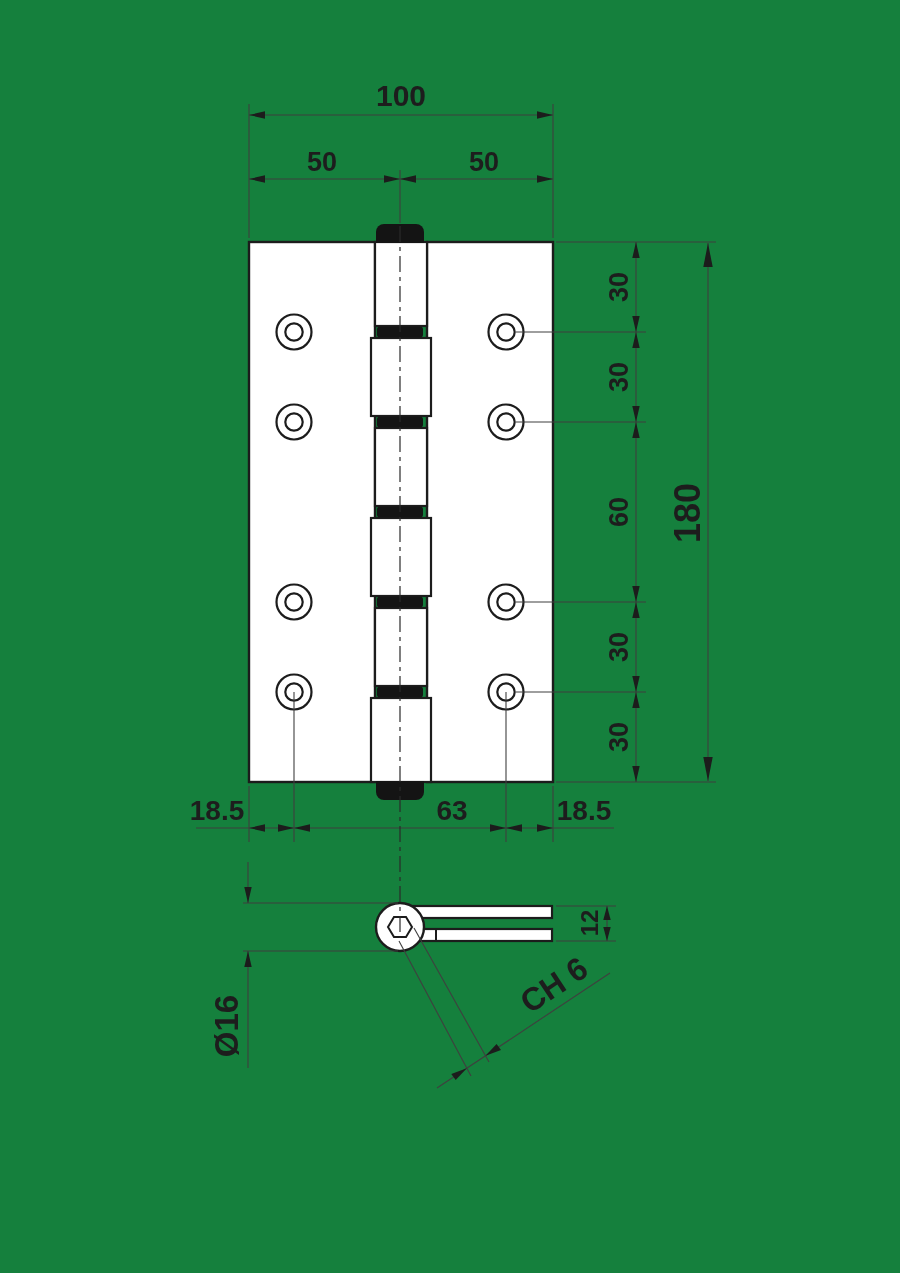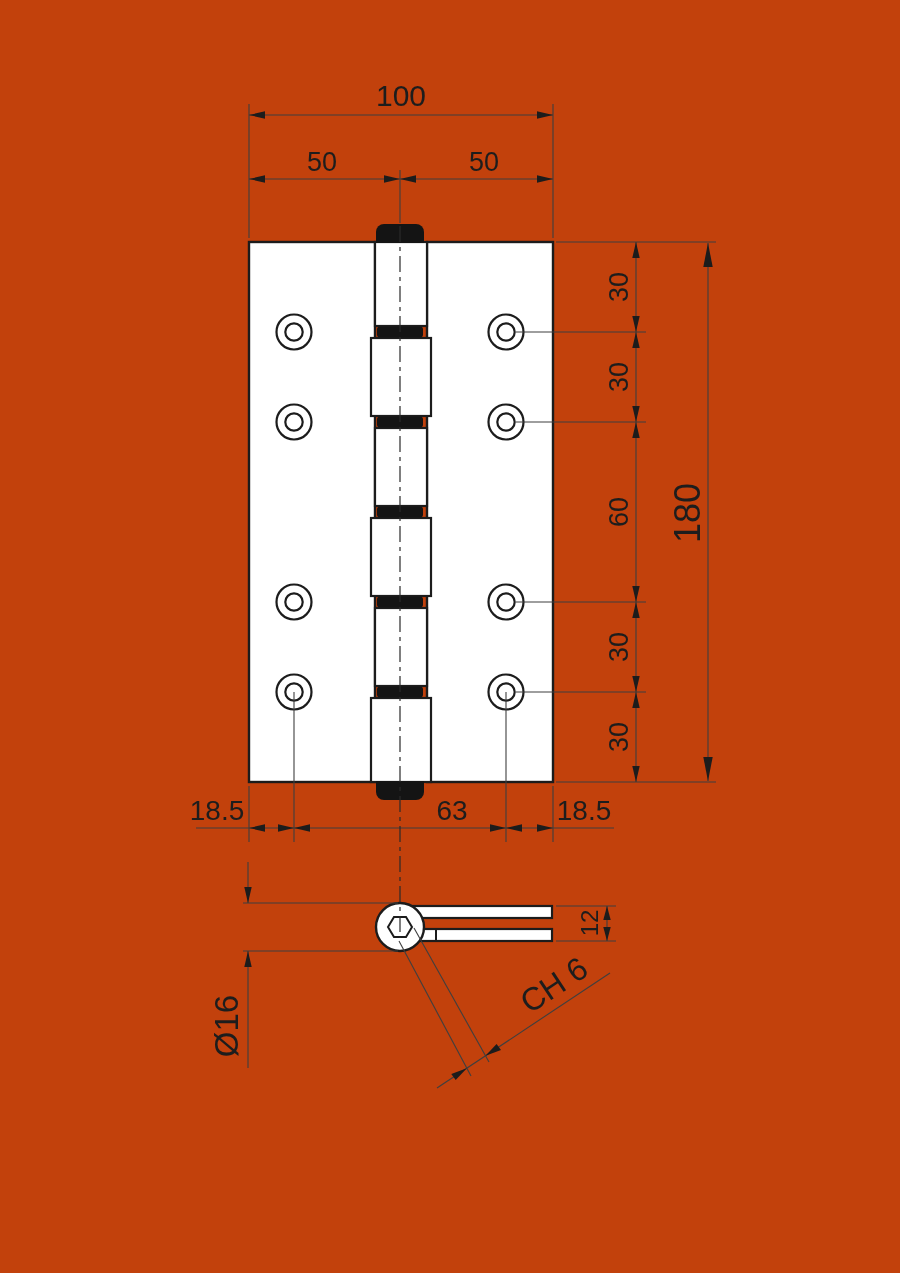--- a/index.html
+++ b/index.html
@@ -1,16 +1,16 @@
 <!DOCTYPE html>
 <html><head>
 <meta charset="utf-8">
 <style>
   html,body{margin:0;padding:0;background:#fcfcfc;}
-  .stage{width:900px;height:1273px;position:relative;background:#c2410c;}
+  .stage{width:900px;height:1273px;position:relative;background:#15803d;font-weight:bold;}
   svg{display:block;}
   .outline{fill:#ffffff;stroke:#1c1c1c;stroke-width:2.4;stroke-linejoin:miter;}
   .outline2{fill:#ffffff;stroke:#1c1c1c;stroke-width:2.2;stroke-linejoin:miter;}
   .solid{fill:#141414;stroke:none;}
   .thin{fill:none;stroke:#3f3f3f;stroke-width:1.1;}
   .ctr{fill:none;stroke:#2a2a2a;stroke-width:1.2;stroke-dasharray:16 5 4 5;}
   .arr{fill:#1c1c1c;stroke:none;}
   .dimtxt{font-family:"Liberation Sans","DejaVu Sans",sans-serif;fill:#1d1d1d;}
   .fs30{font-size:30px;} .fs27{font-size:27px;} .fs28{font-size:28px;}
   .fs36{font-size:36px;} .fs33{font-size:33px;} .fs24{font-size:24px;} .fs32{font-size:32px;}

